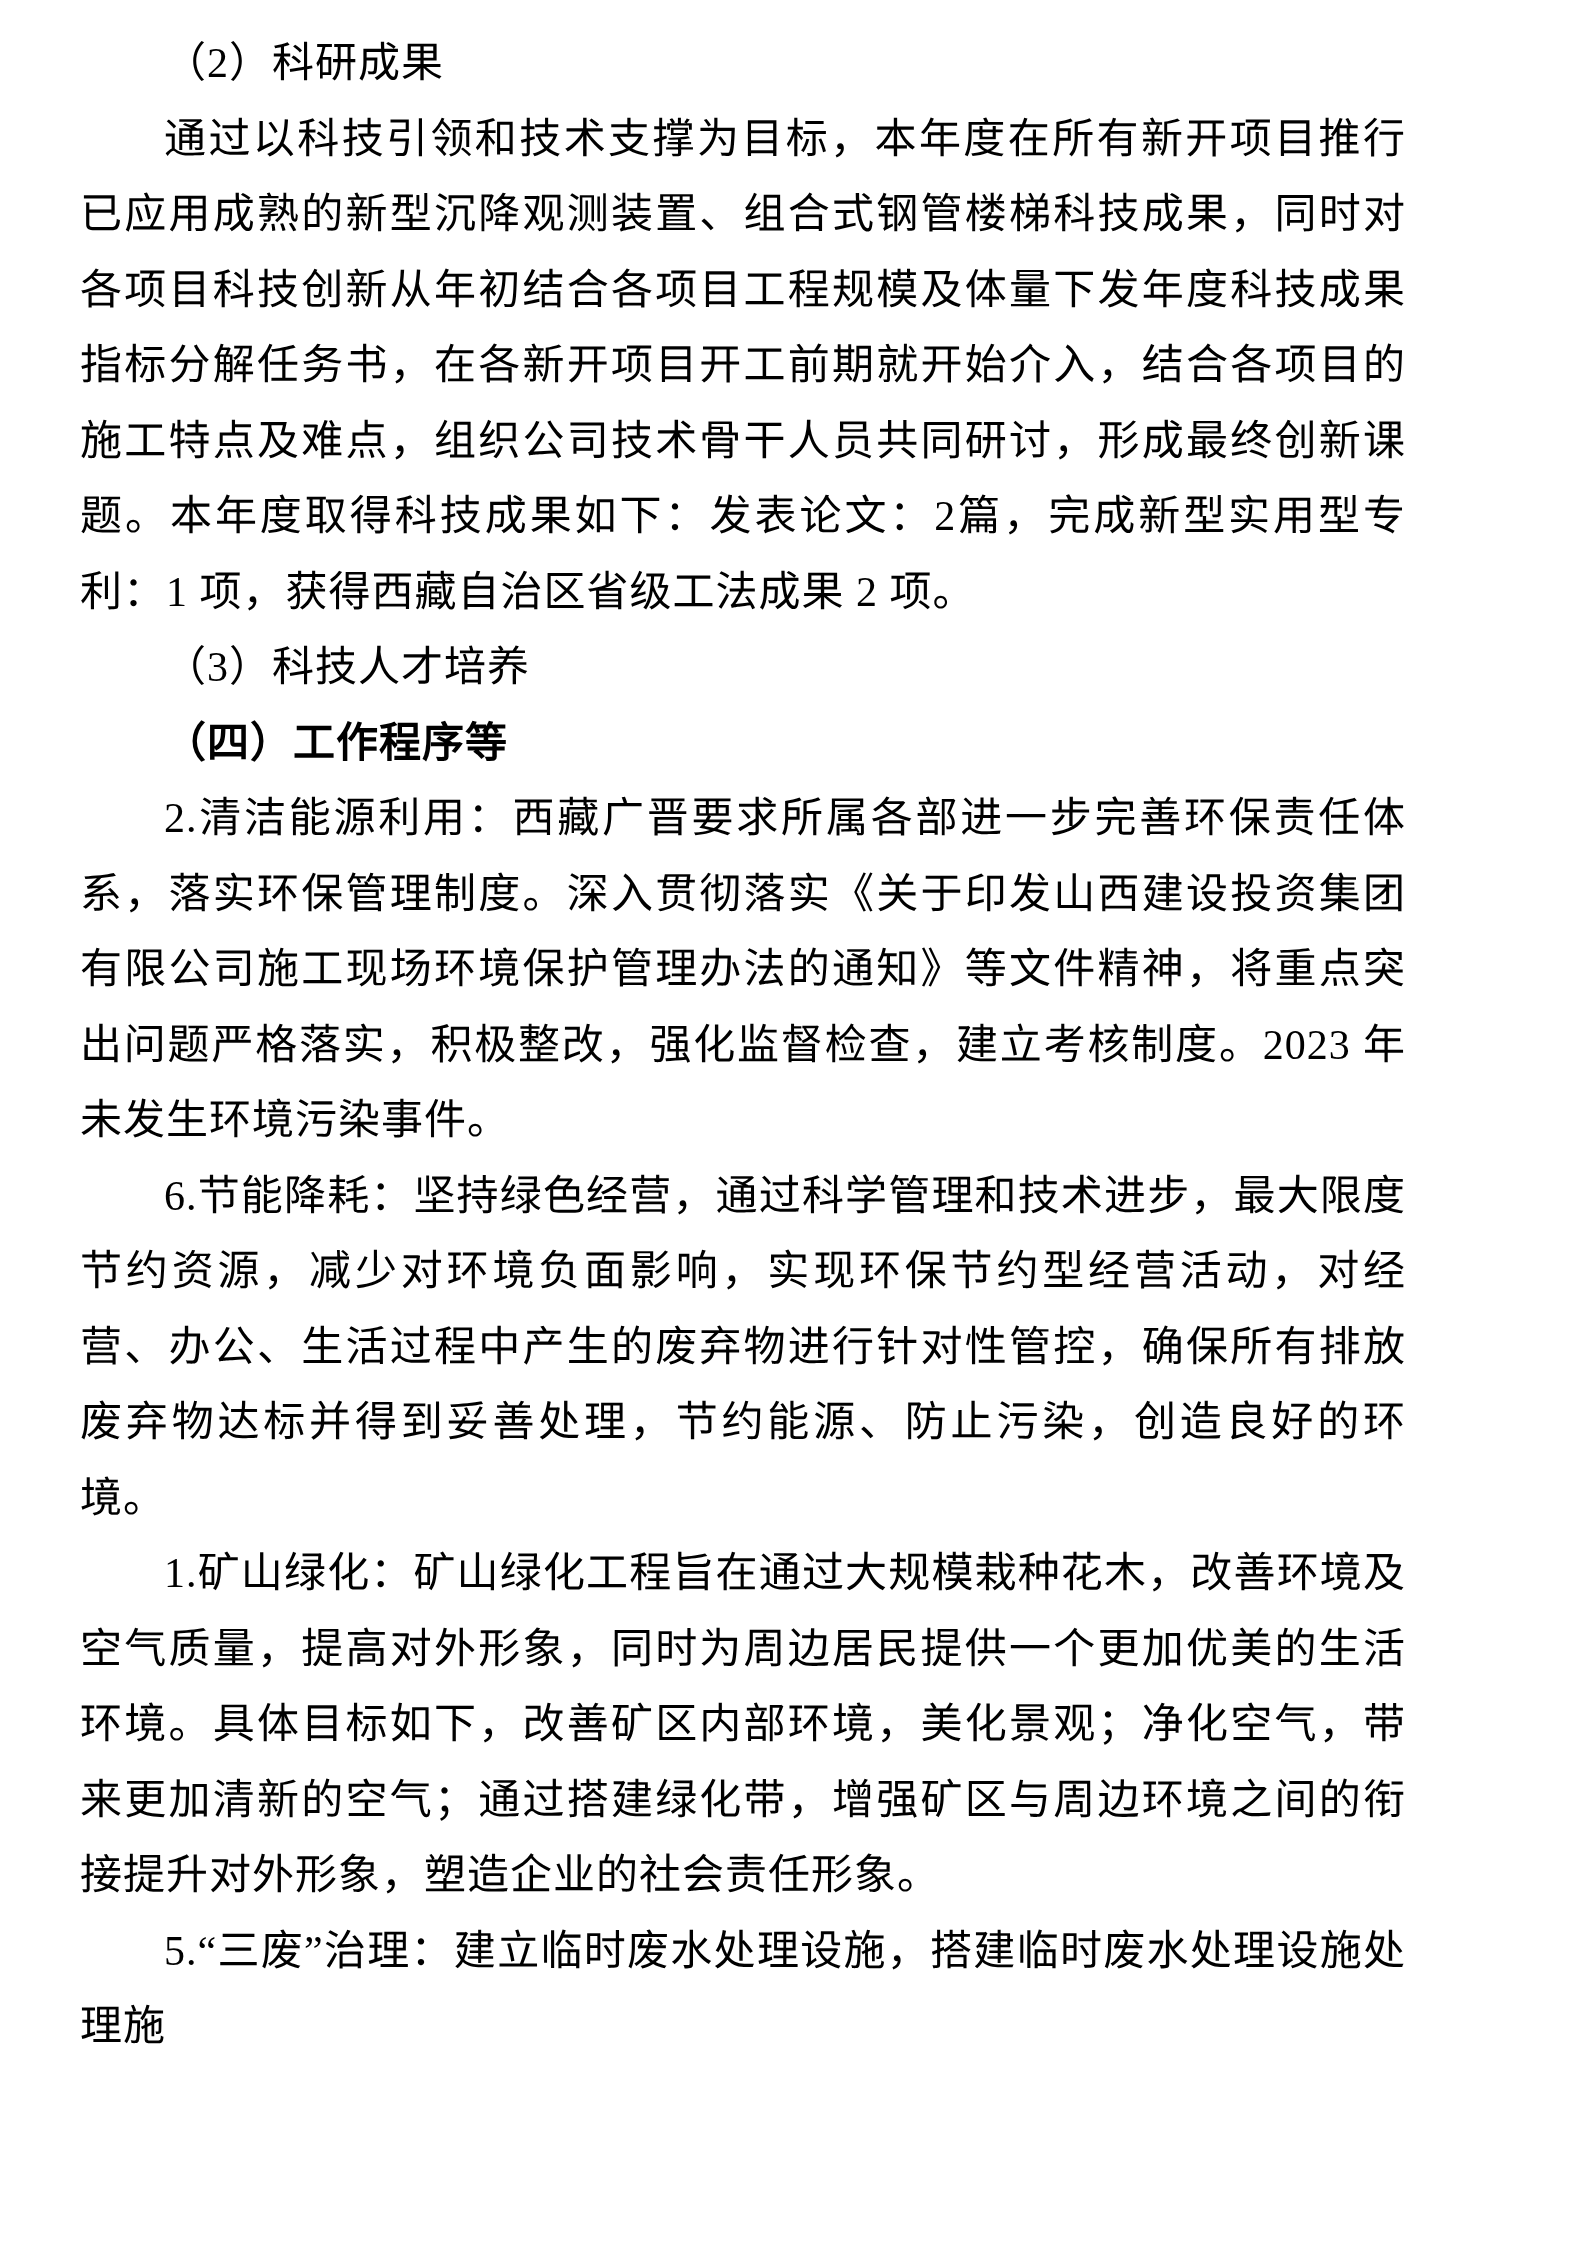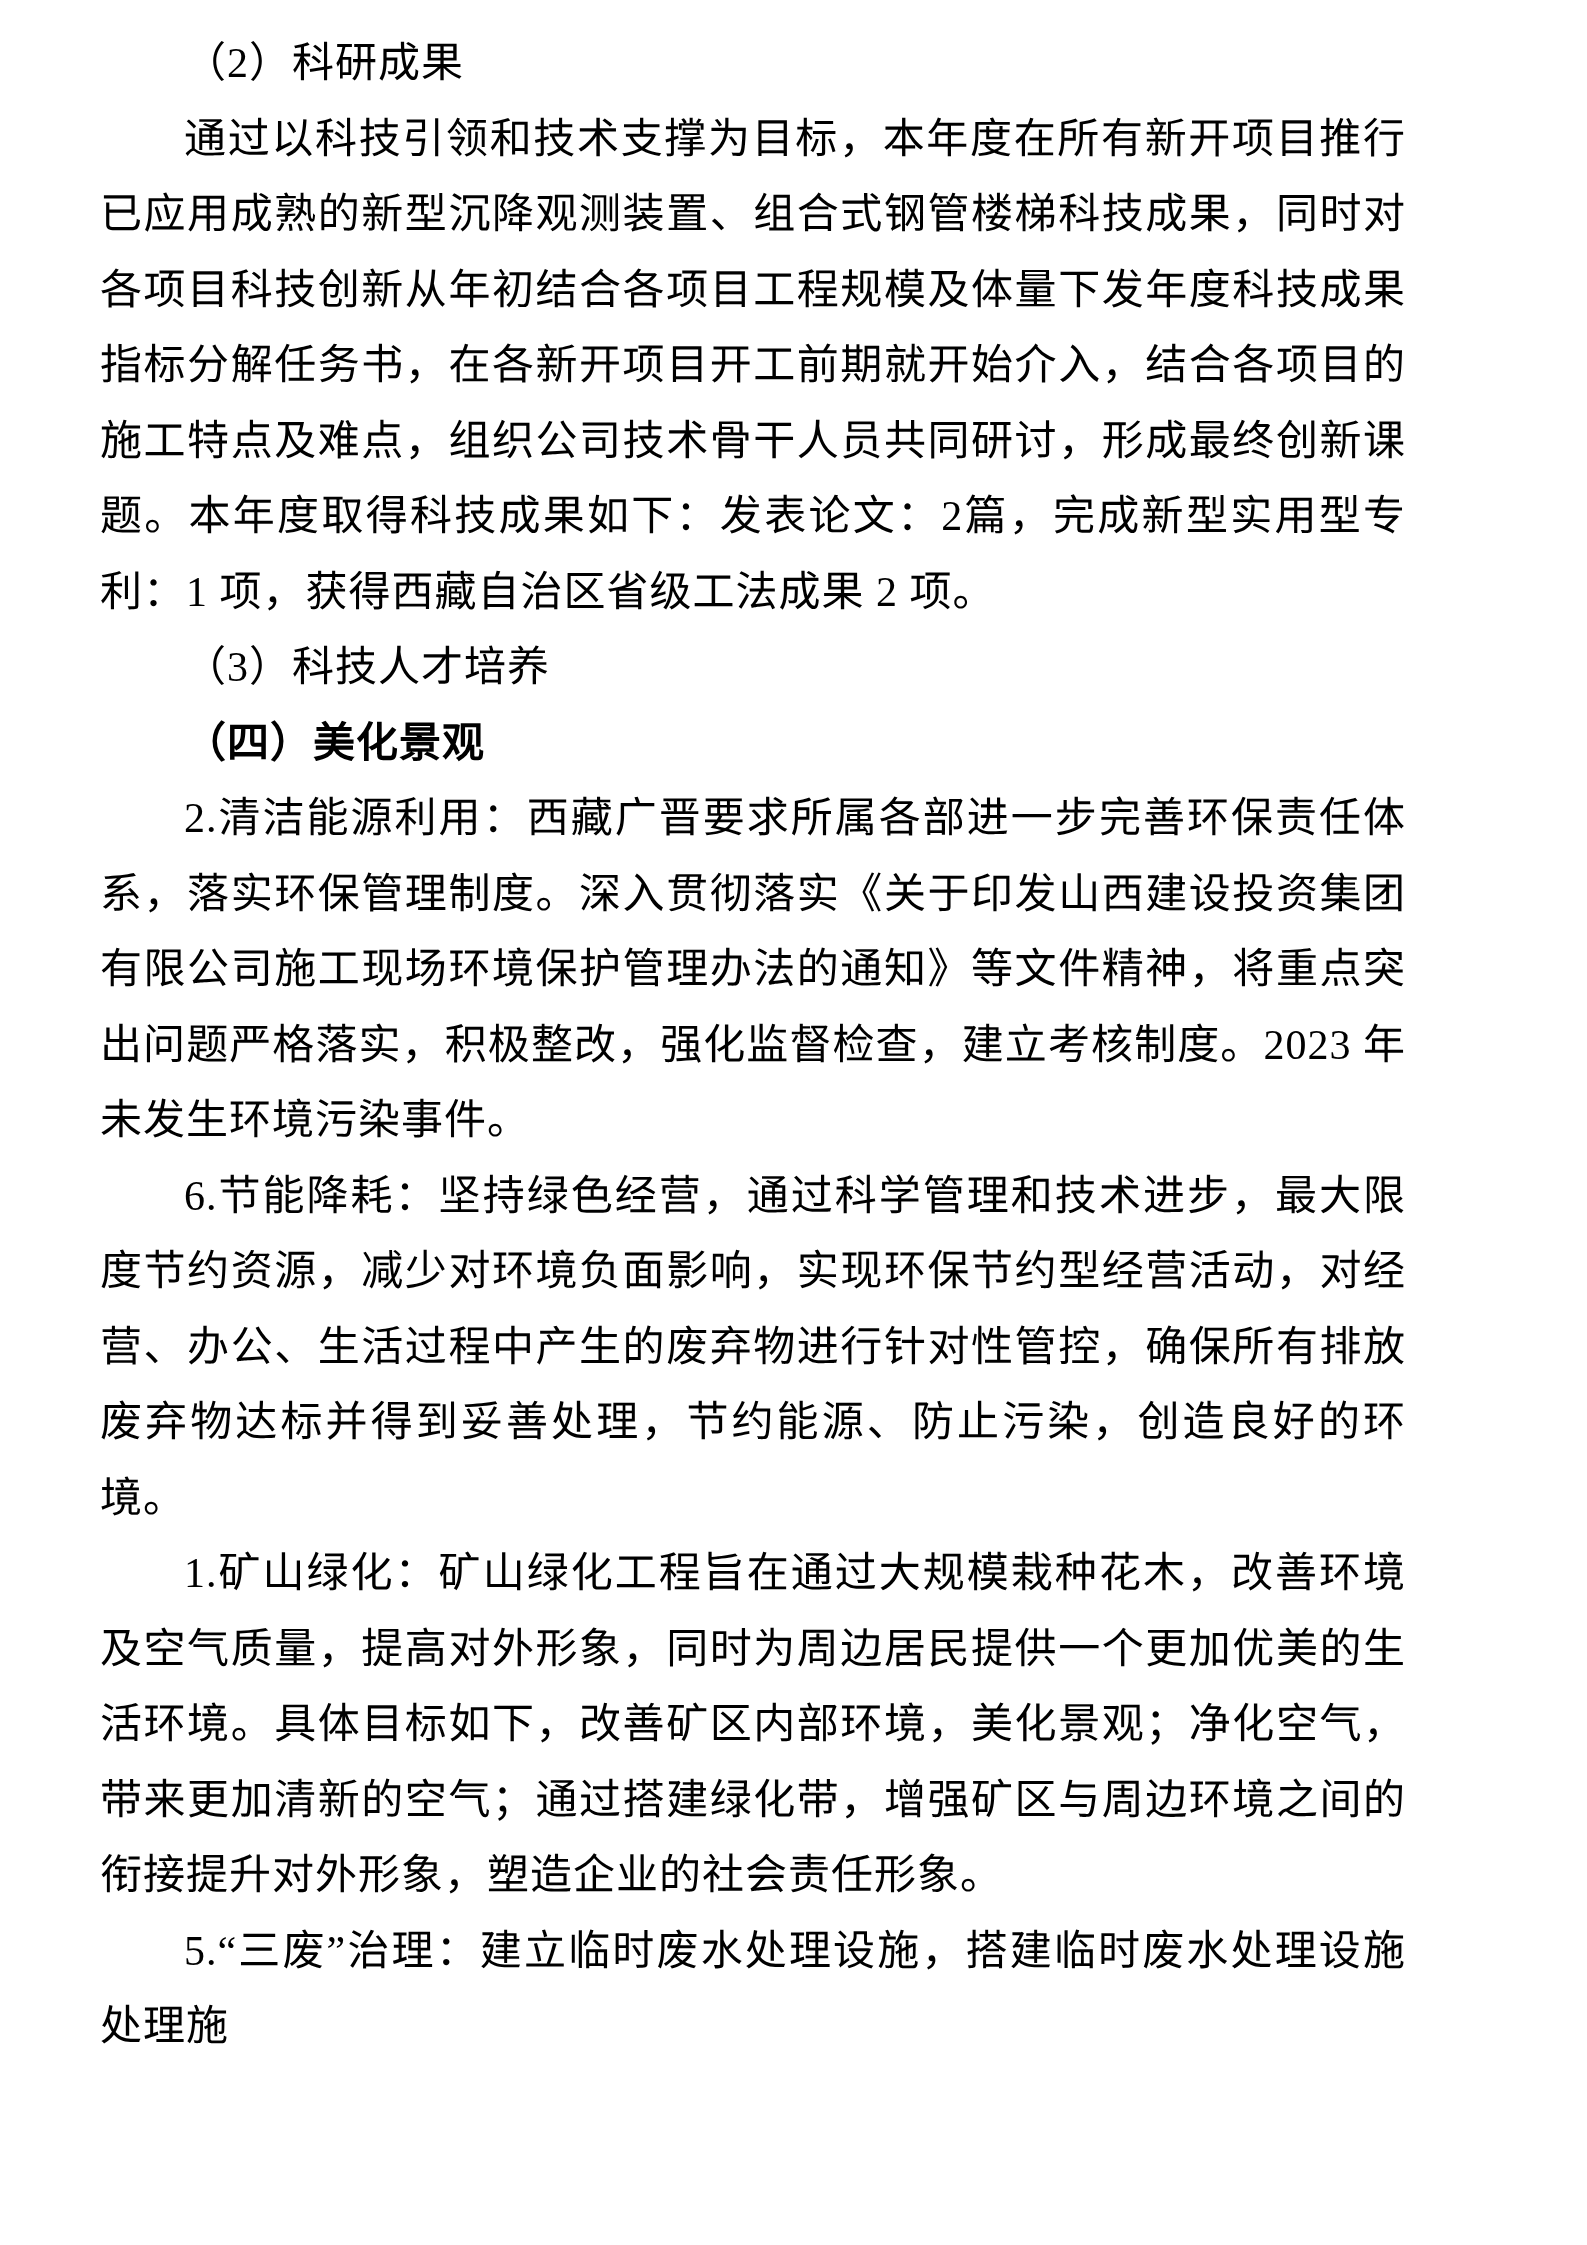--- a/index.html
+++ b/index.html
@@ -7,21 +7,21 @@
     padding: 0;
     background: #ffffff;
   }
   .page {
     position: relative;
     width: 1453px;
     height: 2245px;
     box-sizing: border-box;
     background: #ffffff;
     overflow: hidden;
-    padding: 26px 47px 0 100px;
+    padding: 26px 47px 0 80px;
     color: #000000;
     font-family: "Liberation Serif", "DejaVu Serif", serif;
   }
   .para {
     margin: 0;
     font-size: 42px;
     line-height: 75.5px;
     letter-spacing: 1px;
     text-align: justify;
     text-justify: inter-ideograph;
@@ -40,21 +40,21 @@
 
 <div class="page">
   <main>
     <p class="para sub-heading">（2）科研成果</p>
 
     <p class="para">通过以科技引领和技术支撑为目标，本年度在所有新开项目推行已应用成熟的新型沉降观测装置、组合式钢管楼梯科技成果，同时对各项目科技创新从年初结合各项目工程规模及体量下发年度科技成果指标分解任务书，在各新开项目开工前期就开始介入，结合各项目的施工特点及难点，组织公司技术骨干人员共同研讨，形成最终创新课题。本年度取得科技成果如下：发表论文：2篇，完成新型实用型专利：1 项，获得西藏自治区省级工法成果 2 项。</p>
 
     <p class="para sub-heading">（3）科技人才培养</p>
 
 
-    <p class="para section-heading">（四）美化景观</p>
+    <p class="para section-heading">（四）工作程序等</p>
 
 
     <p class="para">2.清洁能源利用：西藏广晋要求所属各部进一步完善环保责任体系，落实环保管理制度。深入贯彻落实《关于印发山西建设投资集团有限公司施工现场环境保护管理办法的通知》等文件精神，将重点突出问题严格落实，积极整改，强化监督检查，建立考核制度。2023 年未发生环境污染事件。</p>
 
     <p class="para">6.节能降耗：坚持绿色经营，通过科学管理和技术进步，最大限度节约资源，减少对环境负面影响，实现环保节约型经营活动，对经营、办公、生活过程中产生的废弃物进行针对性管控，确保所有排放废弃物达标并得到妥善处理，节约能源、防止污染，创造良好的环境。</p>
 
     <p class="para">1.矿山绿化：矿山绿化工程旨在通过大规模栽种花木，改善环境及空气质量，提高对外形象，同时为周边居民提供一个更加优美的生活环境。具体目标如下，改善矿区内部环境，美化景观；净化空气，带来更加清新的空气；通过搭建绿化带，增强矿区与周边环境之间的衔接提升对外形象，塑造企业的社会责任形象。</p>
 
     <p class="para">5.“三废”治理：建立临时废水处理设施，搭建临时废水处理设施处理施</p>
   </main>

